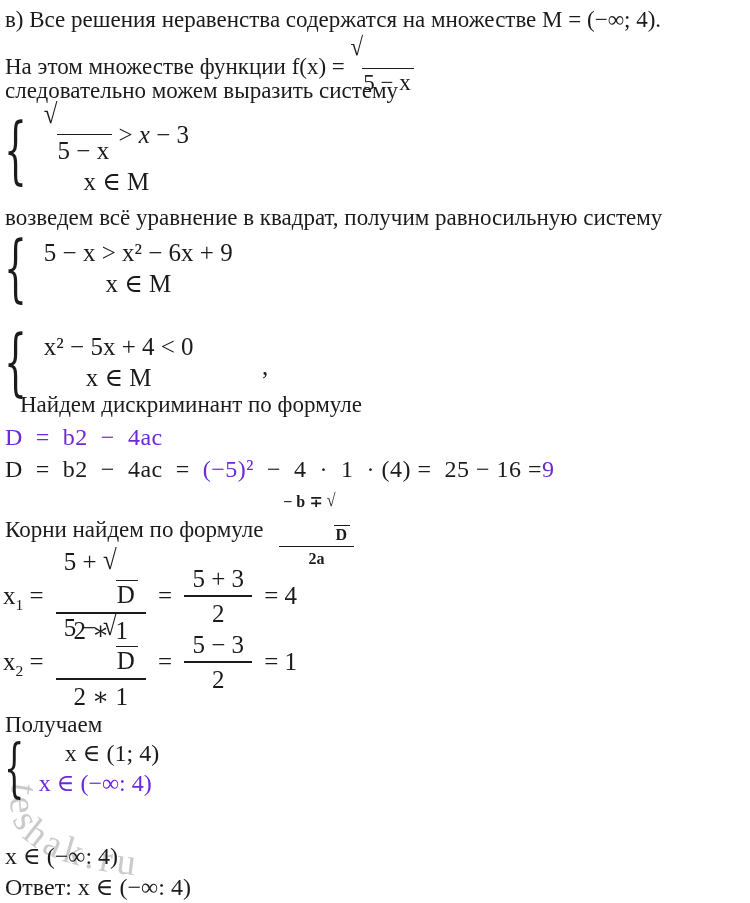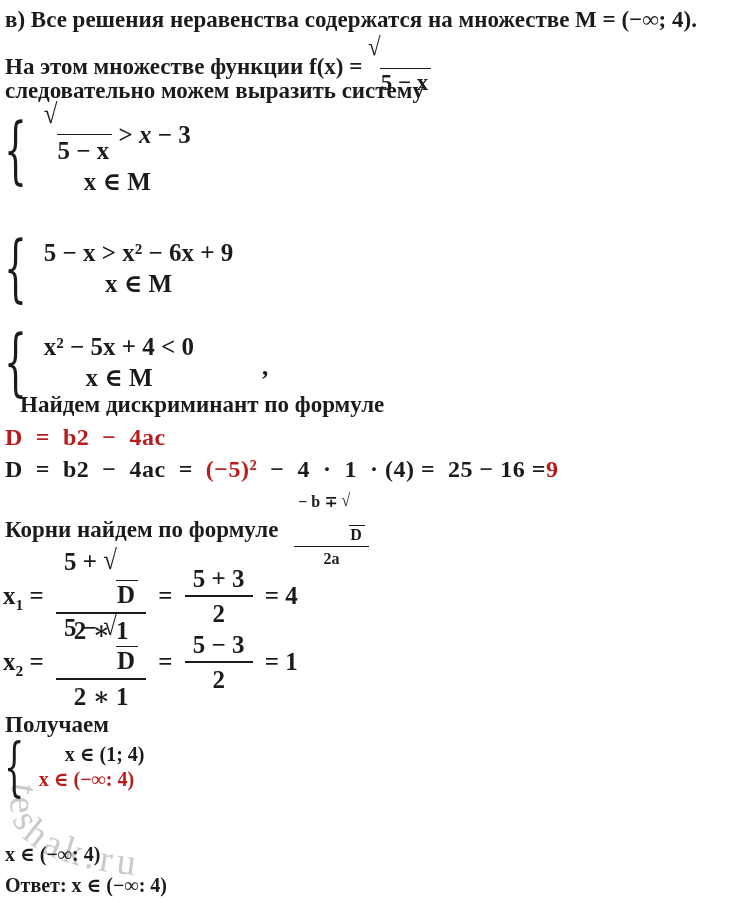--- a/index.html
+++ b/index.html
@@ -5,26 +5,26 @@
   html,body{margin:0;padding:0;background:#ffffff;}
   .page{
     position:relative;
     width:750px;height:903px;
     background:#ffffff;
     overflow:hidden;
     font-family:"Liberation Serif","DejaVu Serif",serif;
     color:#1b1b1b;
   }
   .abs{position:absolute;}
-  .t{white-space:pre-wrap;font-weight:bold;}
+  .t{white-space:pre-wrap;}
   .body{font-size:23px;line-height:1.25;}
   .math{font-size:25px;}
-  .mathsm{font-size:20px;}
+  .mathsm{font-size:24px;}
   .disc{font-size:24px;letter-spacing:0.5px;}
-  .gray{color:#b91c1c;}
+  .gray{color:#6d28d9;}
   .ital{font-style:italic;}
   .row{display:flex;align-items:center;}
   
   .sqrt{display:inline-flex;align-items:flex-start;}
   .rad{line-height:1;transform:scaleY(1.12);transform-origin:center 70%;}
   .vinc{border-top:1.8px solid currentColor;padding:0 3px 0 1px;margin-left:-1px;margin-top:32px;}
   
   .sys{display:flex;align-items:center;}
   .brace{
     display:inline-block;font-size:72px;line-height:0.92;font-weight:400;
@@ -81,20 +81,21 @@
           <span class="vinc t">5 − x</span>
         </span>
         <span class="t"> &gt; </span>
         <span class="t ital">x</span>
         <span class="t"> − 3</span>
       </span>
       <span class="sysrow math center t">x ∈ M</span>
     </span>
   </div>
 
+  <div class="abs t body" style="left:5px;top:204px">возведем всё уравнение в квадрат, получим равносильную систему</div>
 
   <div class="abs sys" style="left:4px;top:235px">
     <span class="brace">{</span>
     <span class="sysbody">
       <span class="sysrow math t">5 − x &gt; x² − 6x + 9</span>
       <span class="sysrow math center t">x ∈ M</span>
     </span>
   </div>
 
 

